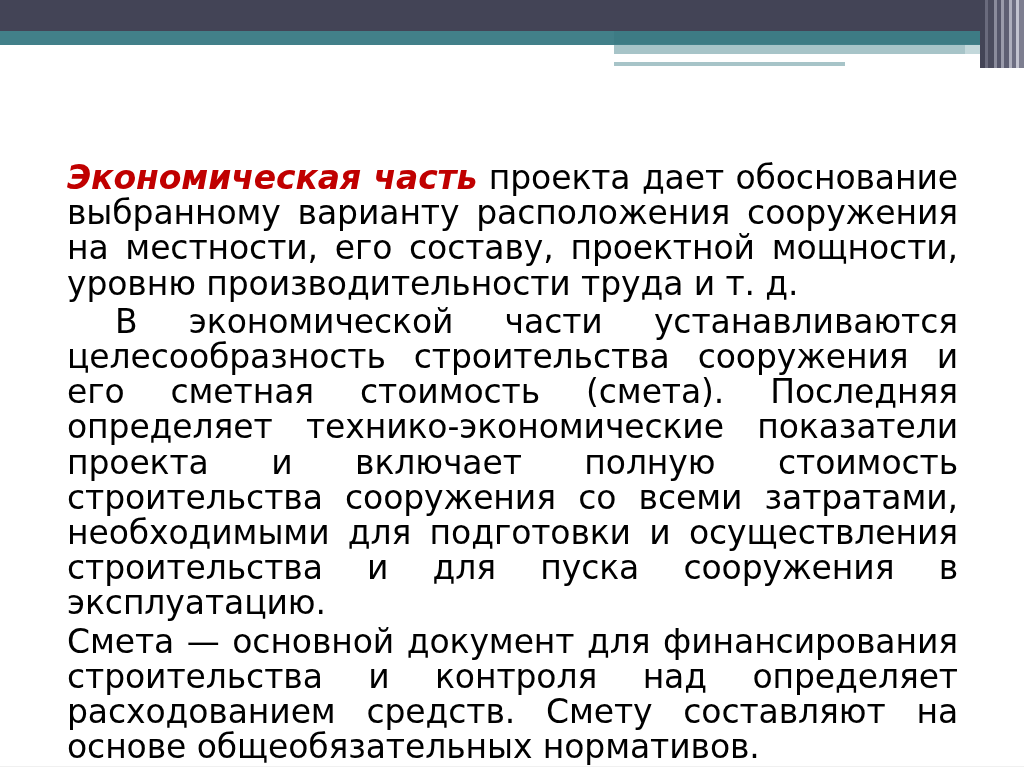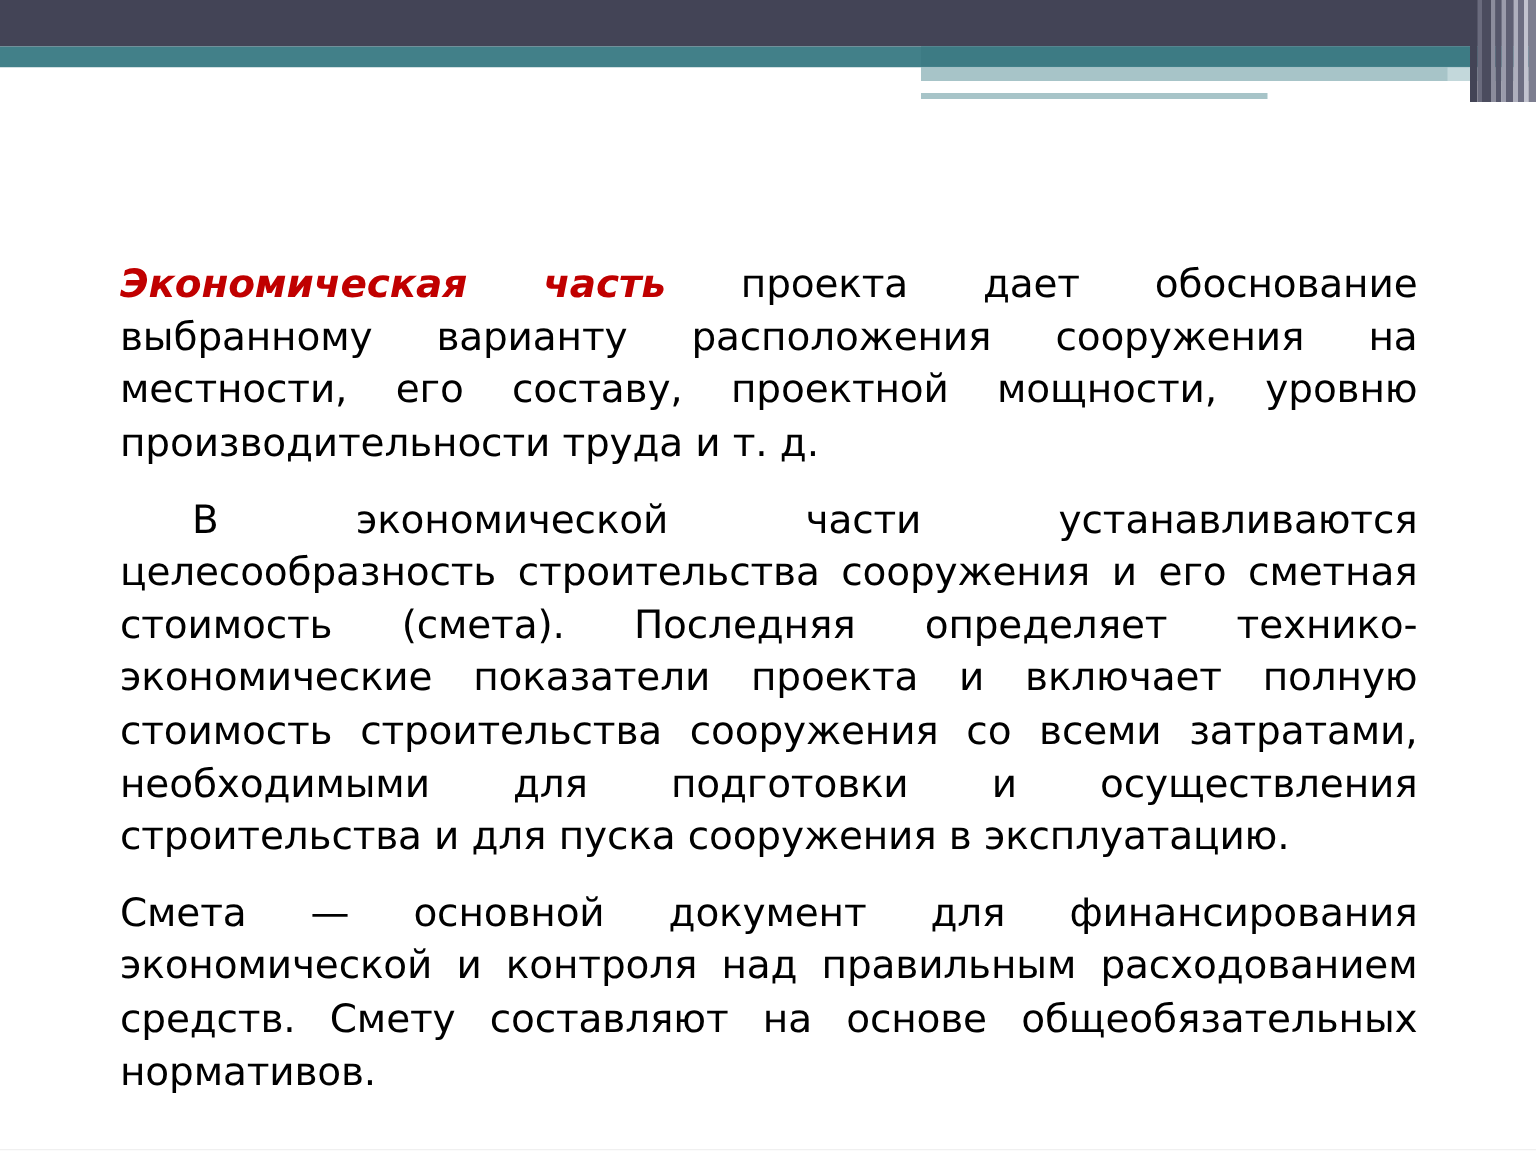--- a/index.html
+++ b/index.html
@@ -134,23 +134,23 @@
   }
 
   
   .content {
     position: absolute;
     left: 64px;
     top: 157px;
     width: 897px;
   }
   .para {
-    margin: 16px;
+    margin: 3px;
     color: #000000;
-    font-size: 26px;
+    font-size: 33px;
     line-height: 35.2px;
     text-align: justify;
     text-justify: inter-word;
     letter-spacing: -0.1px;
   }
   .para.indent {
     text-indent: 48px;
   }
   .accent {
     color: #C00000;
@@ -193,17 +193,17 @@
         <div class="stripe" style="left: 39px; width: 5px; background: rgb(125, 126, 144);"></div>
       </div>
   </div>
 
   <div class="content">
 
     <p class="para para-a"><span class="accent">Экономическая часть</span><span> проекта дает обоснование выбранному варианту расположения сооружения на местности, его составу, проектной мощности, уровню производительности труда и т. д.</span></p>
 
     <p class="para para-b indent">В экономической части устанавливаются целесообразность строительства сооружения и его сметная стоимость (смета). Последняя определяет технико-экономические показатели проекта и включает полную стоимость строительства сооружения со всеми затратами, необходимыми для подготовки и осуществления строительства и для пуска сооружения в эксплуатацию.</p>
 
-    <p class="para">Смета — основной документ для финансирования экономической и контроля над правильным расходованием средств. Смету составляют на основе общеобязательных нормативов.</p>
+    <p class="para">Смета — основной документ для финансирования строительства и контроля над определяет расходованием средств. Смету составляют на основе общеобязательных нормативов.</p>
 
   </div>
 
 </div>
 
 </body></html>

